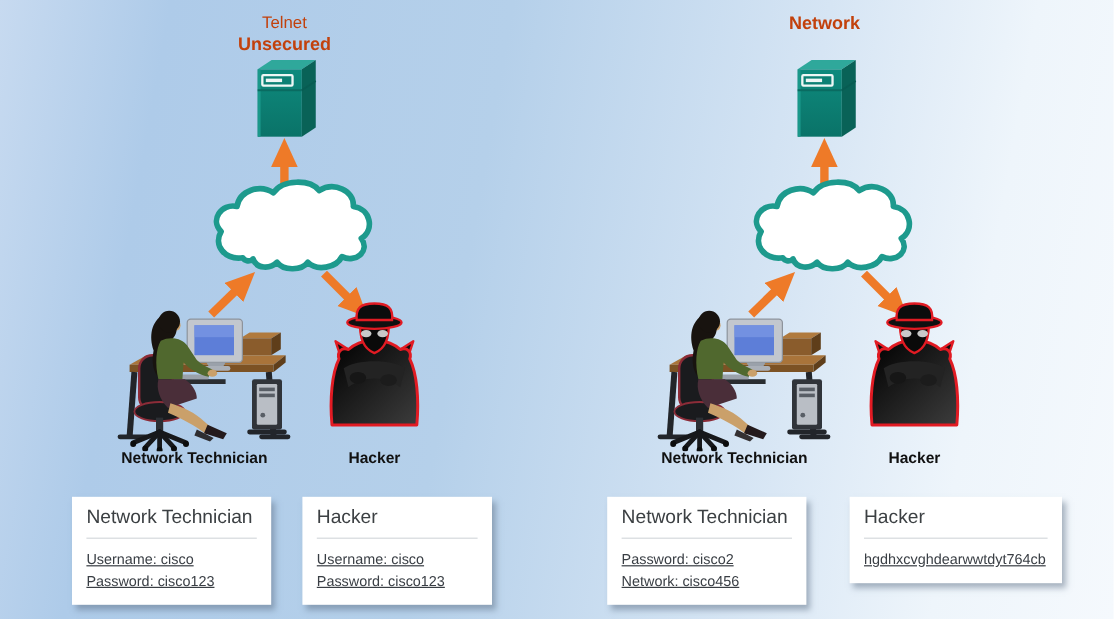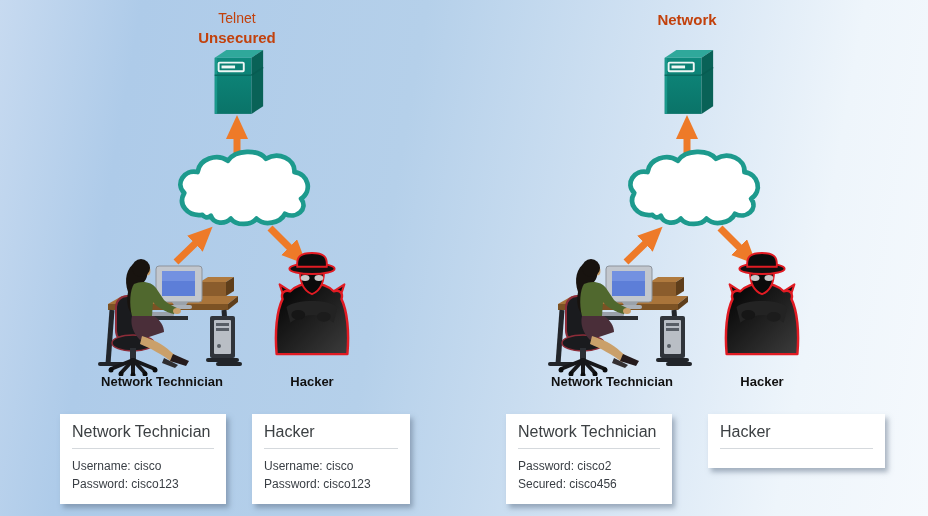--- a/index.html
+++ b/index.html
@@ -34,21 +34,21 @@
   }
   .tech-card   { left:60px;  width:166px; }
   .hacker-card { left:252px; width:158px; }
   .half--right .tech-card   { left:56px; }
   .half--right .hacker-card { left:258px; width:177px; }
   .card-title {
     font-size:16px; font-weight:400; color:#3c4043;
     padding-bottom:7px; border-bottom:1px solid #d5d9dd; margin-bottom:8px;
     white-space:nowrap;
   }
-  .card-line { font-size:12px; color:#393e44; line-height:1.5; white-space:nowrap; }
+  .card-line { font-size:12px; color:#393e44; line-height:1.5; white-space:nowrap;text-decoration:underline; }
 
   svg.defs { position:absolute; width:0; height:0; }
   .icon-svg { width:100%; height:100%; display:block; }
 </style>
 </head>
 <body>
 
 <svg class="defs" aria-hidden="true">
   <defs>
     <linearGradient id="hkb" x1="0" y1="0" x2="1" y2="1">
@@ -237,18 +237,19 @@
         <use href="#sym-hacker"></use>
       </svg>
   </div>
 
   <div class="fig-label tech-label">Network Technician</div>
   <div class="fig-label hacker-label">Hacker</div>
 
   <div class="card tech-card">
     <div class="card-title">Network Technician</div>
     <div class="card-line">Password: cisco2</div>
-    <div class="card-line">Secured: cisco456</div>
+    <div class="card-line">Network: cisco456</div>
   </div>
   <div class="card hacker-card">
     <div class="card-title">Hacker</div>
+    <div class="card-line">hgdhxcvghdearwwtdyt764cb</div>
   </div>
 </section>
 
 </body></html>

